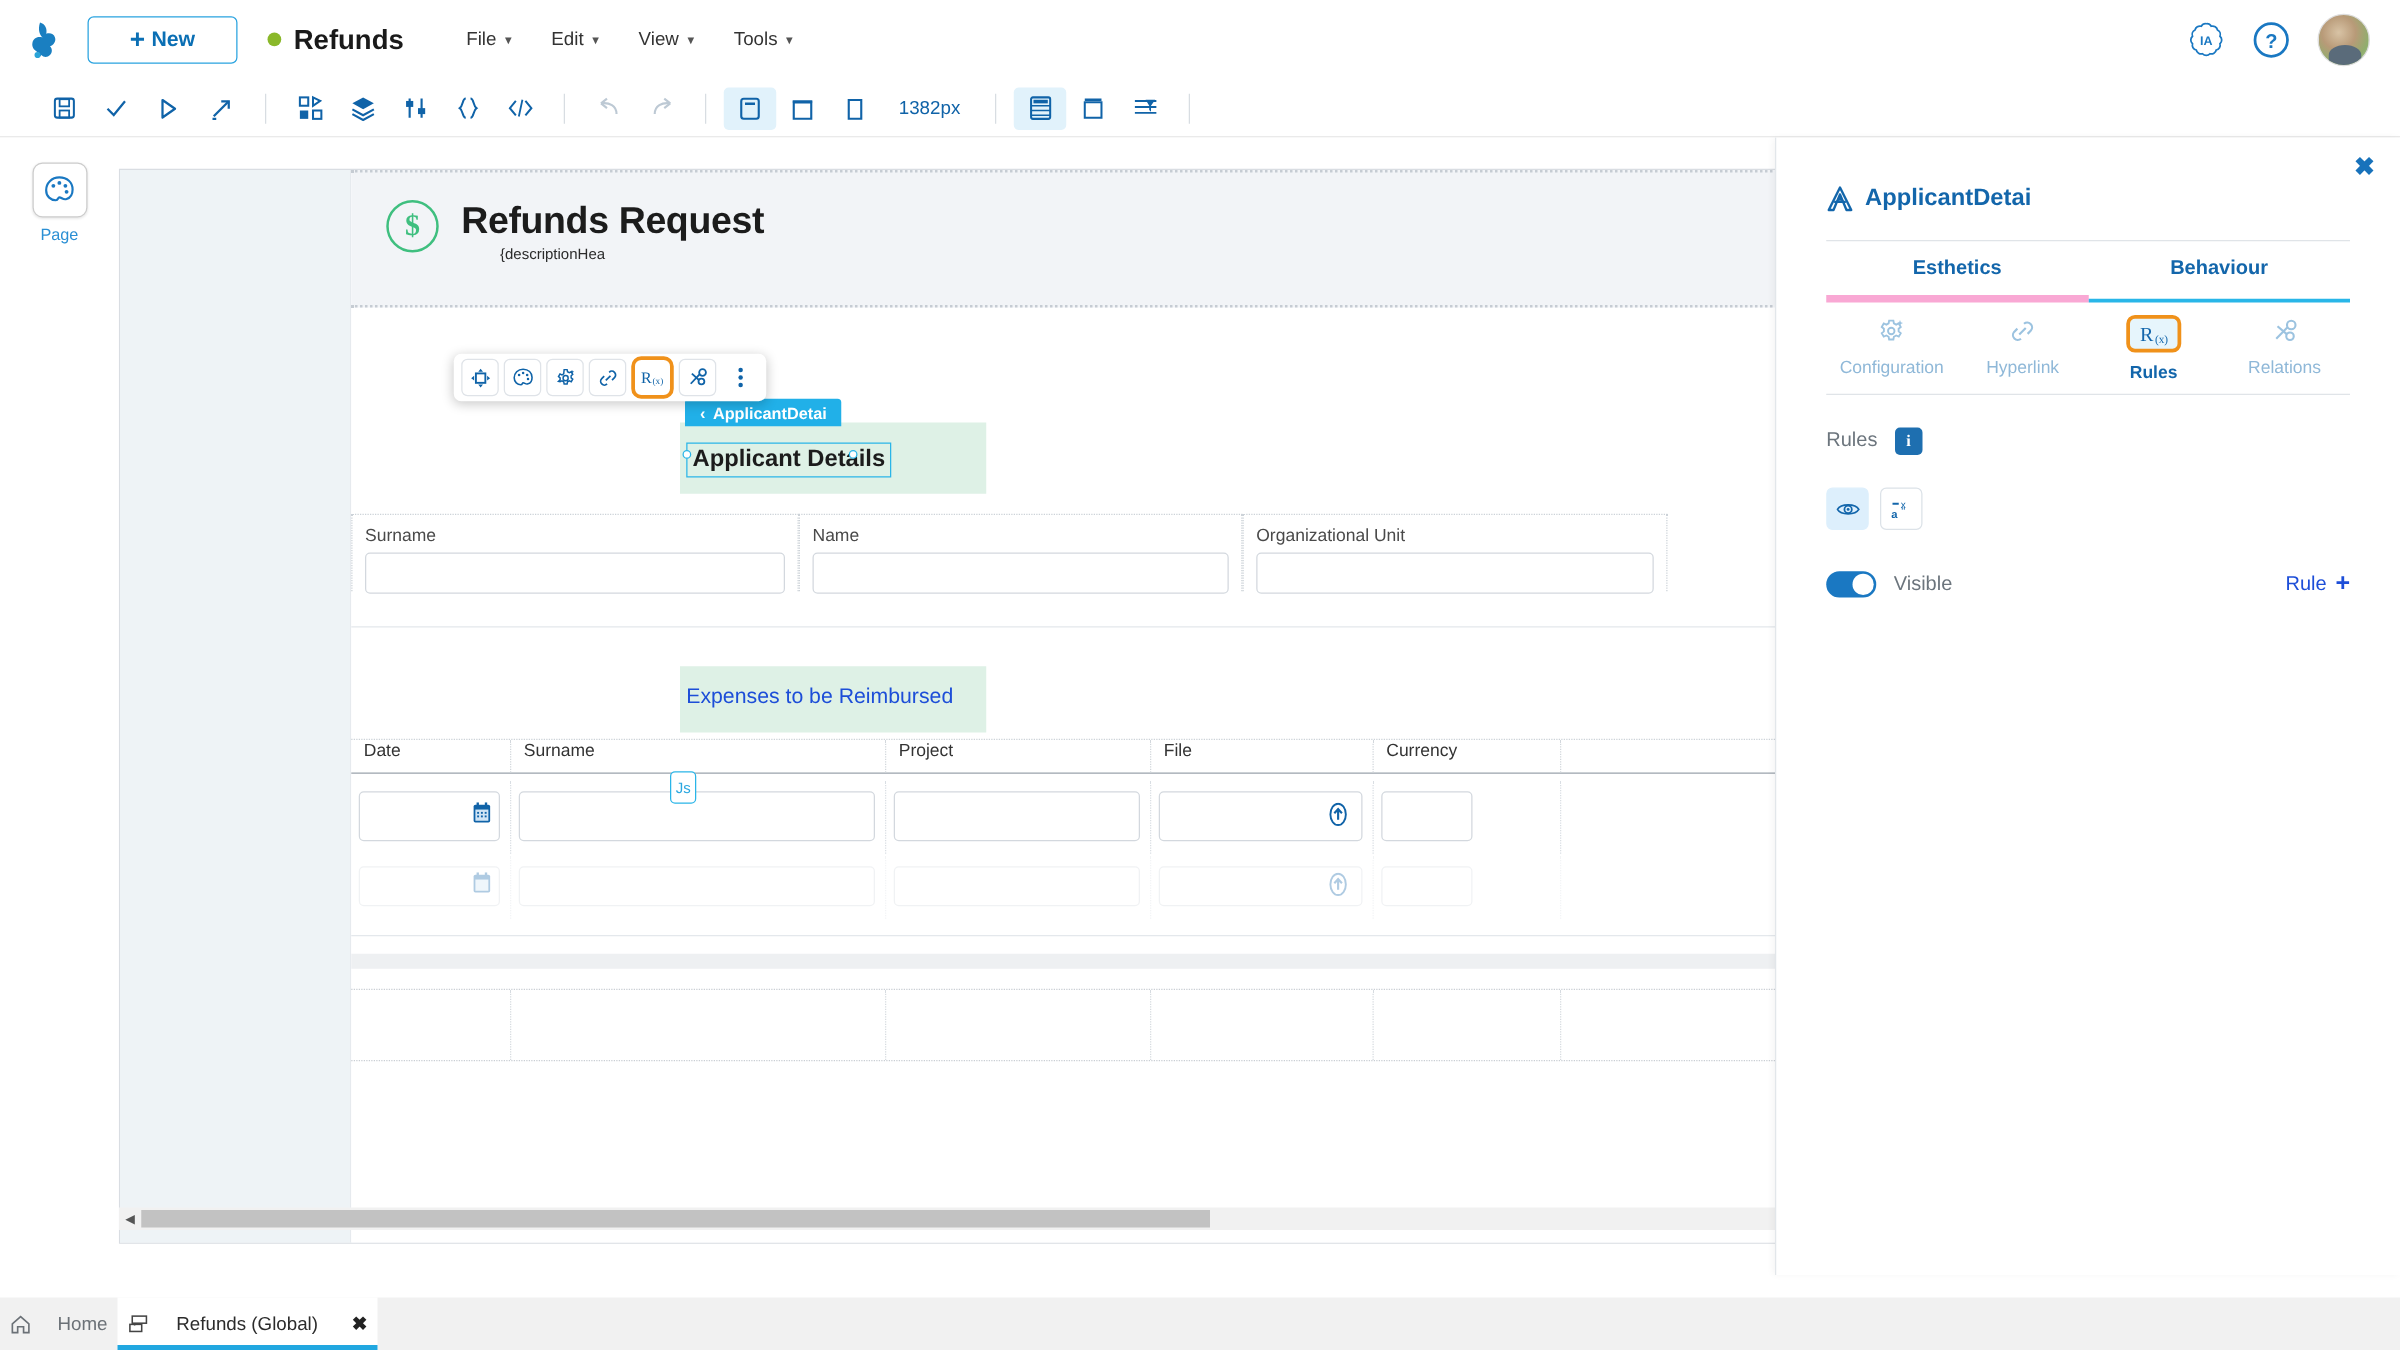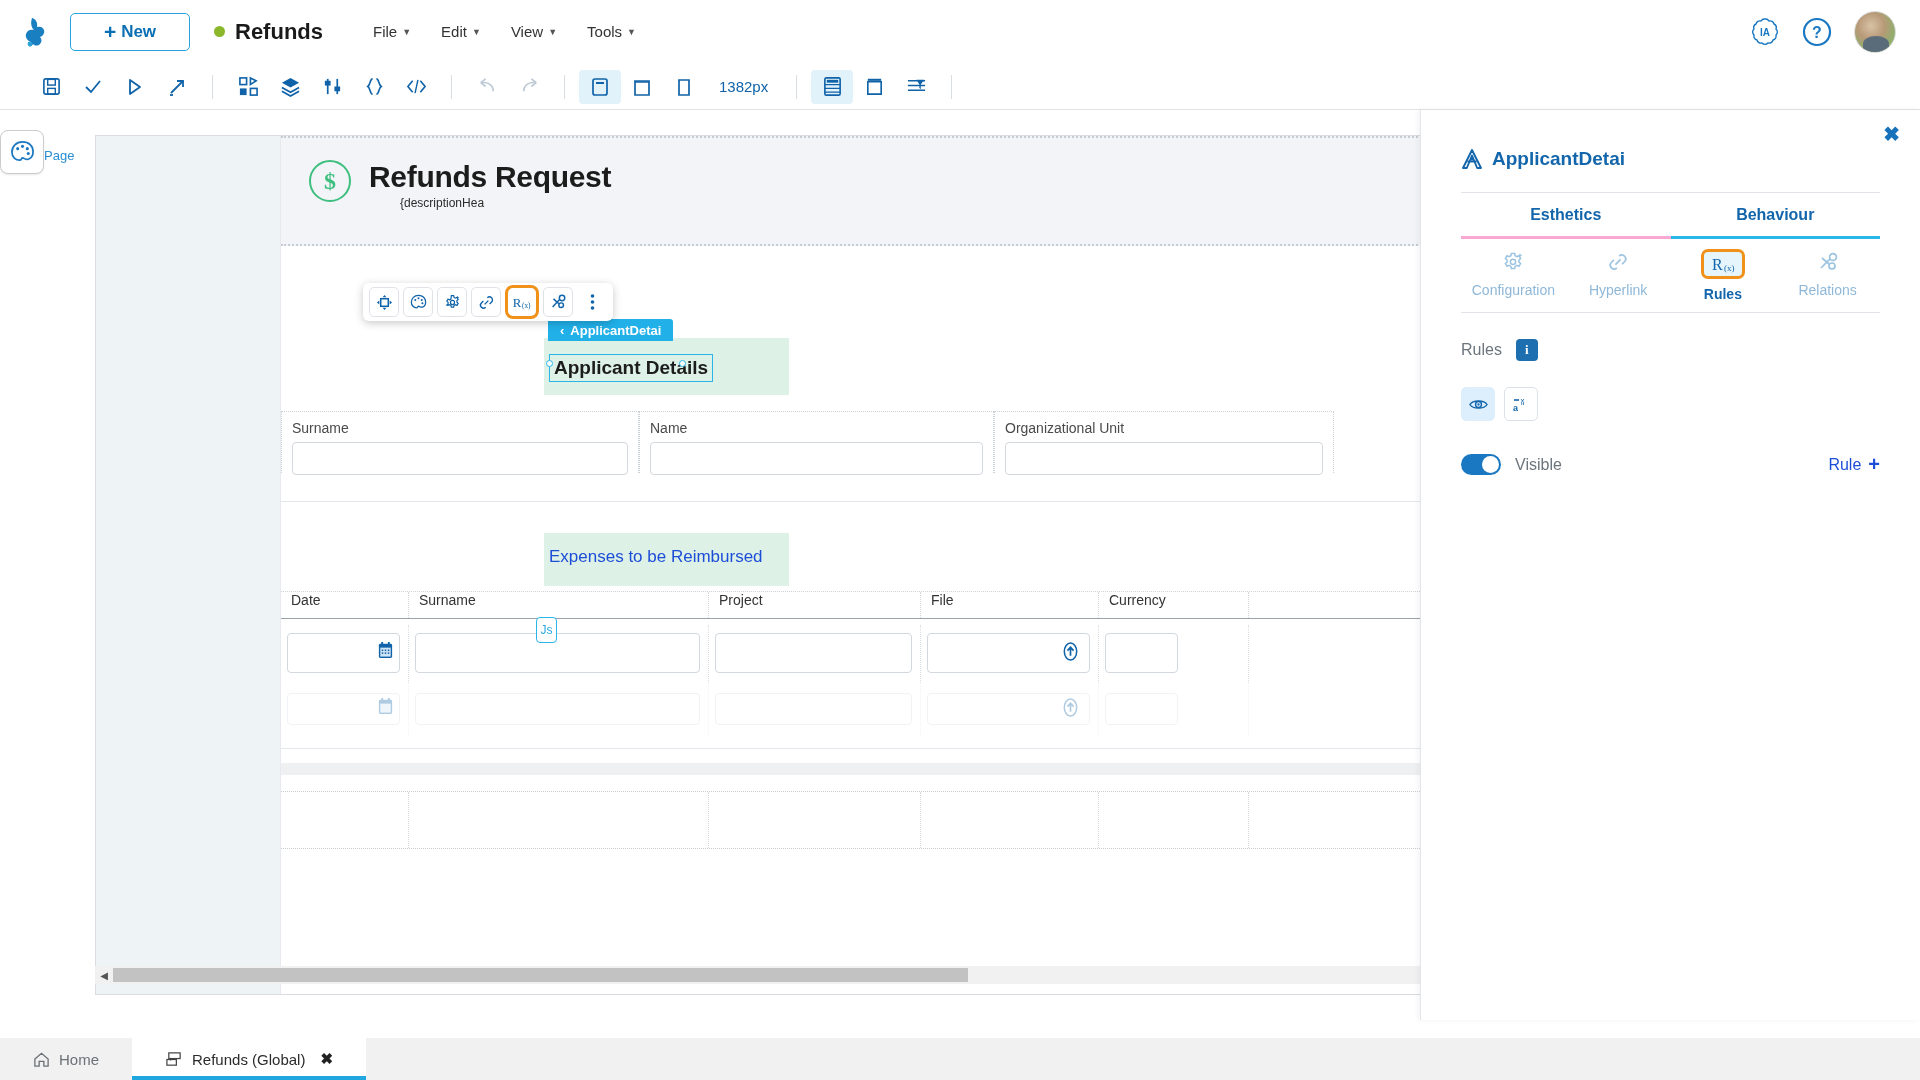--- a/index.html
+++ b/index.html
@@ -62,21 +62,21 @@
   .tb-btn.disabled { color: #bdc9d4; }
   .tb-btn.active { background: #e1f2fb; }
   .tb-sep { width: 1px; height: 24px; background: #d8dde2; margin: 0 14px; }
   .tb-label { font-size: 15px; color: #1063a8; padding: 0 14px; }
 
   
   .leftrail {
     position: absolute; top: 110px; left: 0; width: 95px; height: 910px;
     background: #fff; padding-top: 20px;
   }
-  .rail-item { display: flex; align-items: center; cursor: pointer; }
+  .rail-item { display: flex; flex-direction: column; align-items: center; cursor: pointer; }
   .rail-icon {
     width: 44px; height: 44px; border: 1px solid #ccc; border-radius: 8px;
     display: flex; align-items: center; justify-content: center; background: #fff;
     box-shadow: 0 1px 2px rgba(0,0,0,.09);
   }
   .rail-label { font-size: 13px; color: #2a8fd4; margin-top: 6px; }
 
   
   .canvas-wrap {
     position: absolute; top: 110px; left: 95px; width: 1325px; height: 910px;
@@ -177,21 +177,21 @@
 
   
   .rpanel {
     position: absolute; top: 110px; right: 0; width: 500px; height: 910px;
     background: #fff; border-left: 1px solid #e2e6ea; box-shadow: -2px 0 6px rgba(0,0,0,.05);
   }
   .rp-close { position: absolute; top: 14px; right: 20px; color: #1872bb; font-size: 20px; cursor: pointer; line-height:1; font-weight:bold;}
   .rp-title { display: flex; align-items: center; gap: 9px; padding: 38px 0 0 40px; font-size: 19px; font-weight: bold; color: #1366ab;}
   .rp-rule { height: 1px; background: #e0e4e8; margin: 22px 40px 0 40px; }
   .rp-tabs { display: flex; margin: 0 40px; }
-  .rp-tab { flex: 1; text-align: center; padding: 13px 0 12px 0; font-size: 16px; font-weight: bold; color: #1366ab; cursor: pointer; border-bottom: 3px solid #f9a8d4;}
+  .rp-tab { flex: 1; text-align: center; padding: 13px 0 12px 0; font-size: 16px; font-weight: bold; color: #1366ab; cursor: pointer; border-bottom: 6px solid #f9a8d4;}
   .rp-tab.active { border-bottom: 3px solid #29b6e8; }
   .rp-subtabs { display: flex; margin: 0 40px; border-bottom: 1px solid #e0e4e8; }
   .rp-sub { flex: 1; display: flex; flex-direction: column; align-items: center; gap: 7px; padding: 10px 0 10px 0; cursor: pointer; }
   .rp-sub .lbl { font-size: 14px; color: #8fb8d8; }
   .rp-sub.active .lbl { color: #1366ab; font-weight: bold; }
   .rp-sub .ic { color: #9cc3e0; height: 26px; display:flex; align-items:center; }
   .rp-sub.active .ic {
     color: #1366ab; border: 3px solid #f0911a; border-radius: 7px;
     background: #e6f5fc; padding: 1px 6px; height: 30px;
   }
@@ -208,21 +208,21 @@
   .toggle .knob { position: absolute; right: 2px; top: 2px; width: 17px; height: 17px; border-radius: 50%; background: #fff; }
   .vis-lbl { margin-left: 14px; font-size: 16px; color: #6c757d; }
   .rule-add { margin-left: auto; font-size: 16px; color: #1d4ed8; display: flex; align-items: center; gap: 7px; cursor: pointer; }
   .rule-add .p { font-size: 20px; font-weight: bold; }
 
   
   .bottombar {
     position: absolute; bottom: 0; left: 0; width: 1920px; height: 42px;
     background: #f1f1f1; display: flex; align-items: flex-end;
   }
-  .btab { height: 42px; display: flex; align-items: center; gap: 9px; padding: 0 33px;
+  .btab { height: 42px; display: flex; align-items: center; gap: 21px; padding: 0 8px;
     font-size: 15px; color: #6b7177; cursor: pointer; position: relative; }
   .btab.active { background: #fff; color: #2b2b2b; }
   .btab.active::after { content: ""; position: absolute; left: 0; right: 0; bottom: 0; height: 4px; background: #21a7e0; }
   .btab .x { font-size: 15px; font-weight: bold; color: #222; margin-left: 6px; }
   svg { display: block; }
 </style>
 </head>
 <body>
 
 <div class="app">

